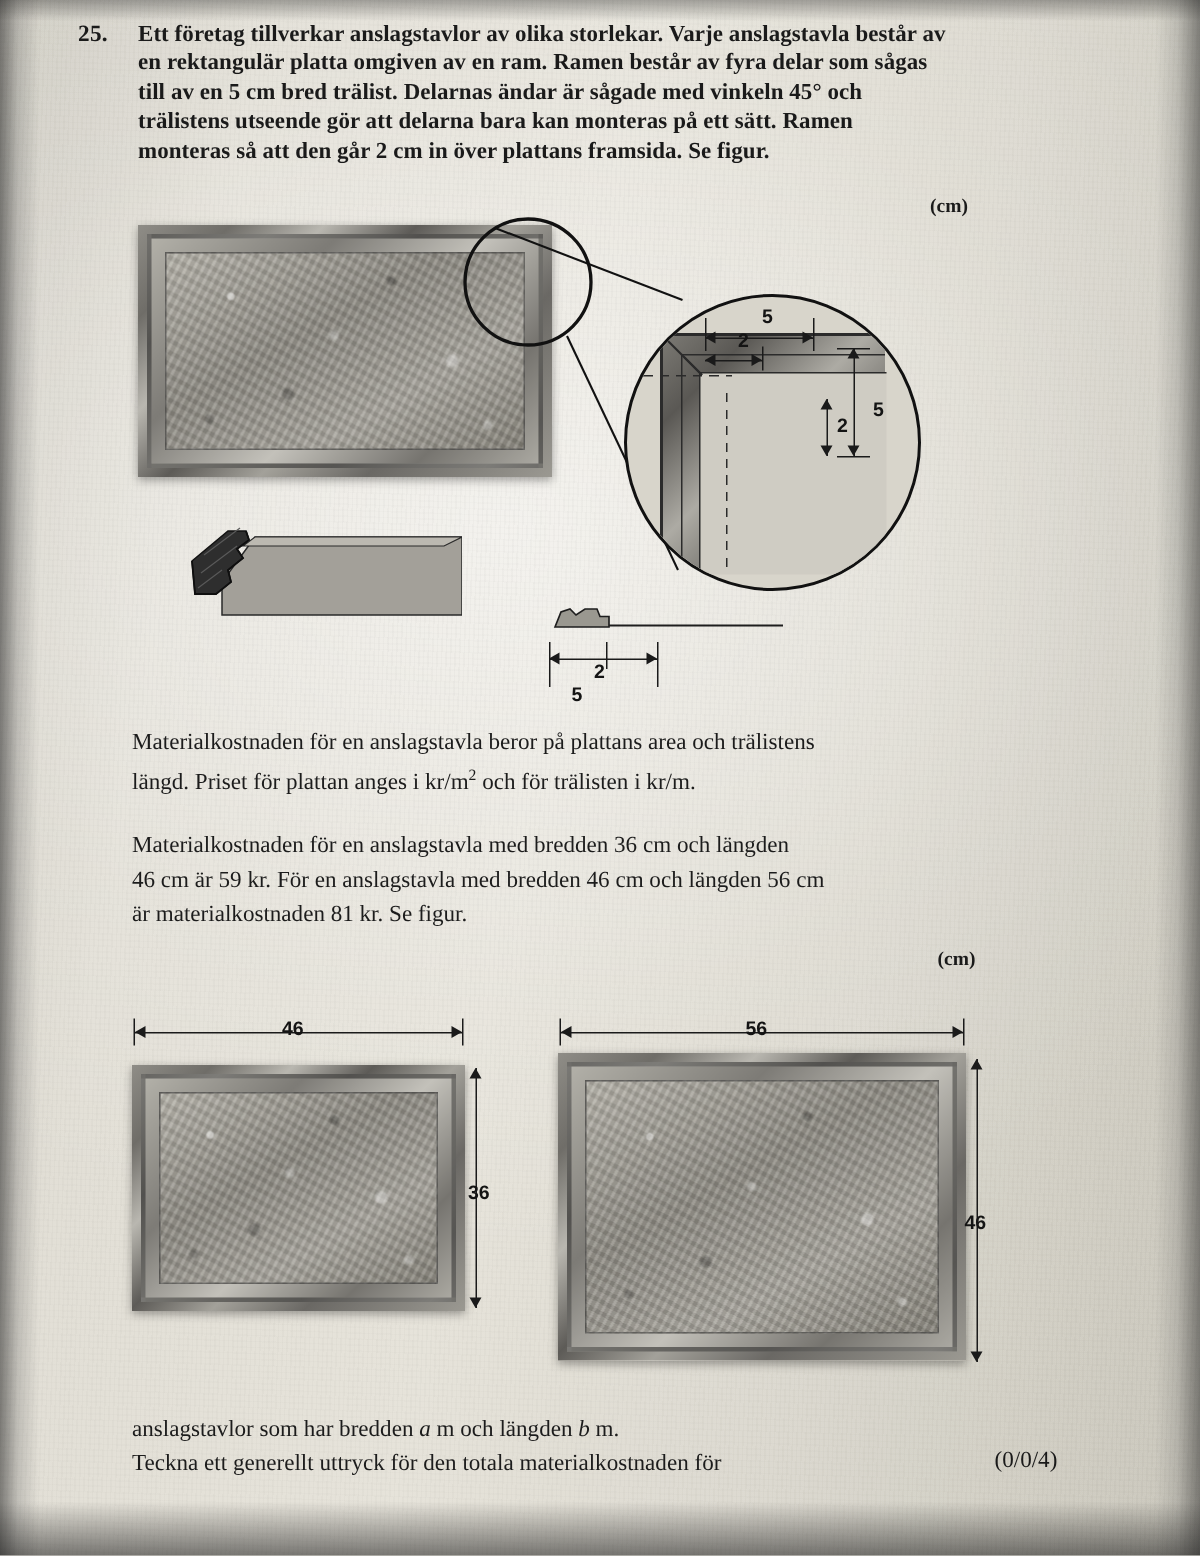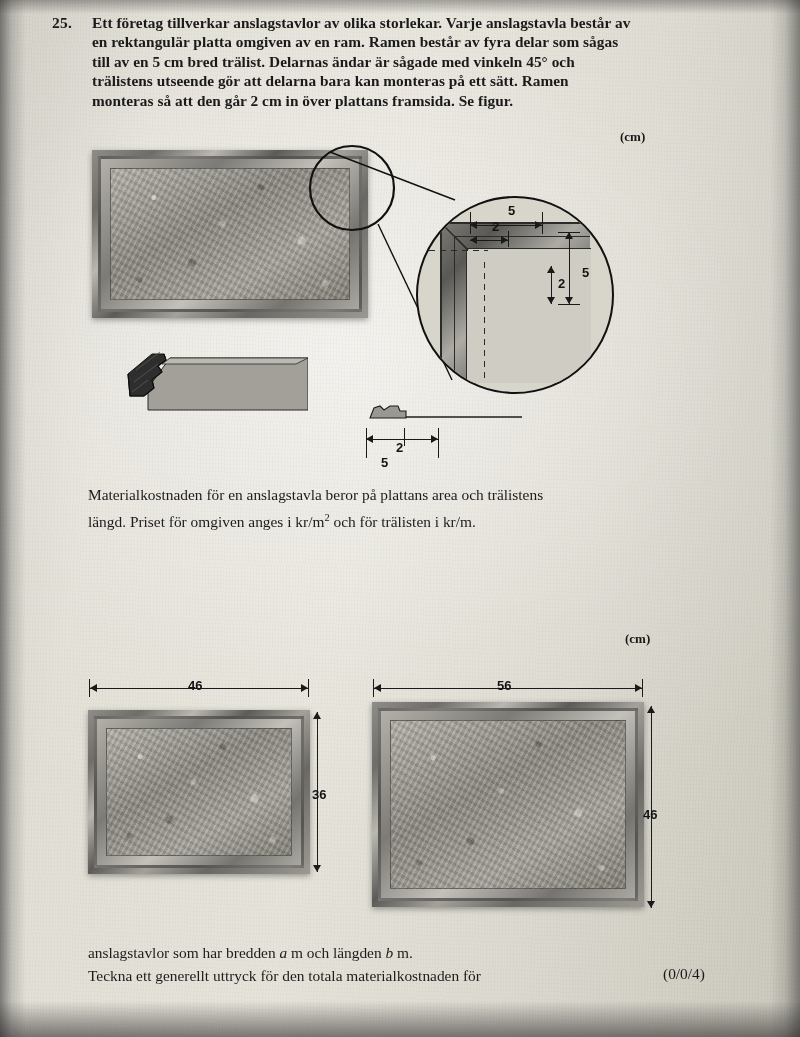--- a/index.html
+++ b/index.html
@@ -293,24 +293,29 @@
   <div class="abs arrow arrow-r" style="left:431px; top:435px;"></div>
   <div class="abs tick-v" style="left:366px; top:428px; height:30px;"></div>
   <div class="abs tick-v" style="left:438px; top:428px; height:30px;"></div>
   <div class="abs tick-v" style="left:404px; top:428px; height:18px;"></div>
   <div class="abs dim-label" style="left:396px; top:440px;">2</div>
   <div class="abs dim-label" style="left:381px; top:455px;">5</div>
 
   <div id="para-1" class="abs para">
     <div>Materialkostnaden för en anslagstavla beror på plattans area och trälistens</div>
     <div>
-      <span>längd. Priset för omgiven anges i  kr/m</span><sup>2</sup><span>  och för trälisten i  kr/m.</span>
+      <span>längd. Priset för plattan anges i  kr/m</span><sup>2</sup><span>  och för trälisten i  kr/m.</span>
     </div>
   </div>
 
+  <div id="para-2" class="abs para">
+    <div>Materialkostnaden för en anslagstavla med bredden 36 cm och längden</div>
+    <div>46 cm är 59 kr. För en anslagstavla med bredden 46 cm och längden 56 cm</div>
+    <div>är materialkostnaden 81 kr. Se figur.</div>
+  </div>
 
   <div id="unit-cm-2" class="abs unit-cm">(cm)</div>
 
   <div id="frame-b1" class="frame">
     <div class="frame-inner-bevel"></div>
     <div class="frame-plate"></div>
   </div>
 
   <div class="abs dim-line dim-h" style="left:90px; top:688px; width:218px;"></div>
   <div class="abs arrow arrow-l" style="left:90px; top:684px;"></div>

